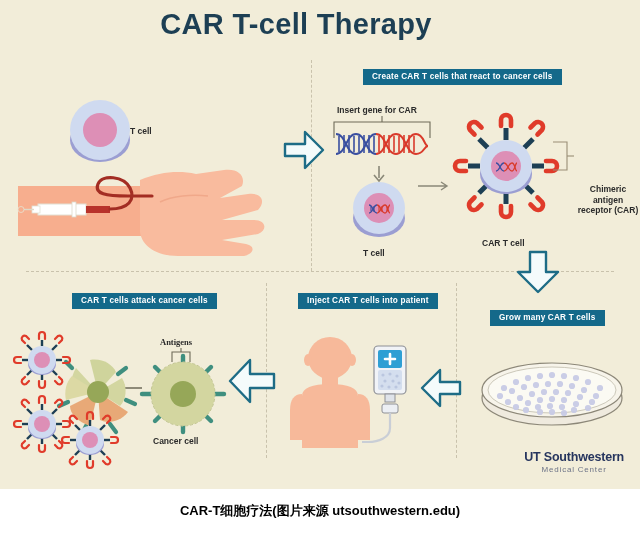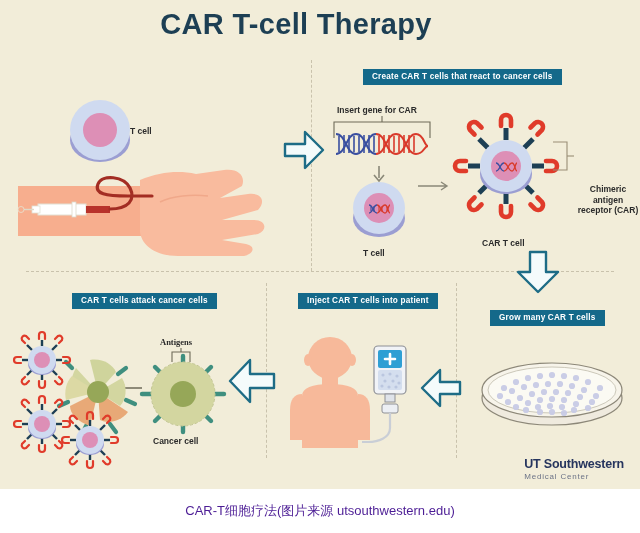--- a/index.html
+++ b/index.html
@@ -32,27 +32,27 @@
     box-sizing:border-box;
   }
   
   .label{position:absolute;color:#2b2b2b;font-size:8.5px;font-weight:bold;
     white-space:nowrap;line-height:1.25;}
   .label.multi{white-space:normal;width:64px;}
   
   .arrow{position:absolute;}
   
   .tcell{position:absolute;}
-  .logo{position:absolute;right:16px;top:451px;text-align:left;margin-top:7px;}
+  .logo{position:absolute;right:16px;top:451px;text-align:center;}
   .logo-top{font-size:12.5px;font-weight:bold;color:#26355e;letter-spacing:-.2px;line-height:1;}
   .logo-sub{font-size:8px;color:#6c7387;letter-spacing:.8px;margin-top:2px;line-height:1;}
   #caption{
     position:absolute;left:0;top:489px;width:640px;height:44px;
     display:flex;align-items:center;justify-content:center;
-    color:#4c1d95;font-size:13px;font-weight:normal;
+    color:#000000;font-size:13px;font-weight:bold;
     background:#ffffff;
   }
   svg{display:block;overflow:visible;}
 </style>
 </head>
 <body>
 
 <div id="infographic">
 
   <div id="page-title">CAR T-cell Therapy</div>

